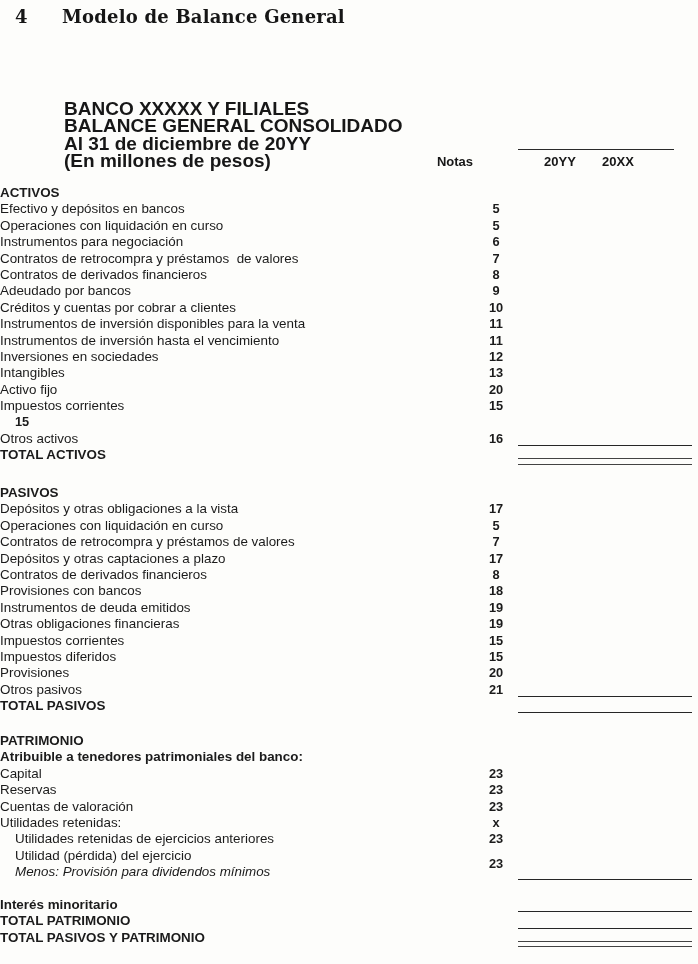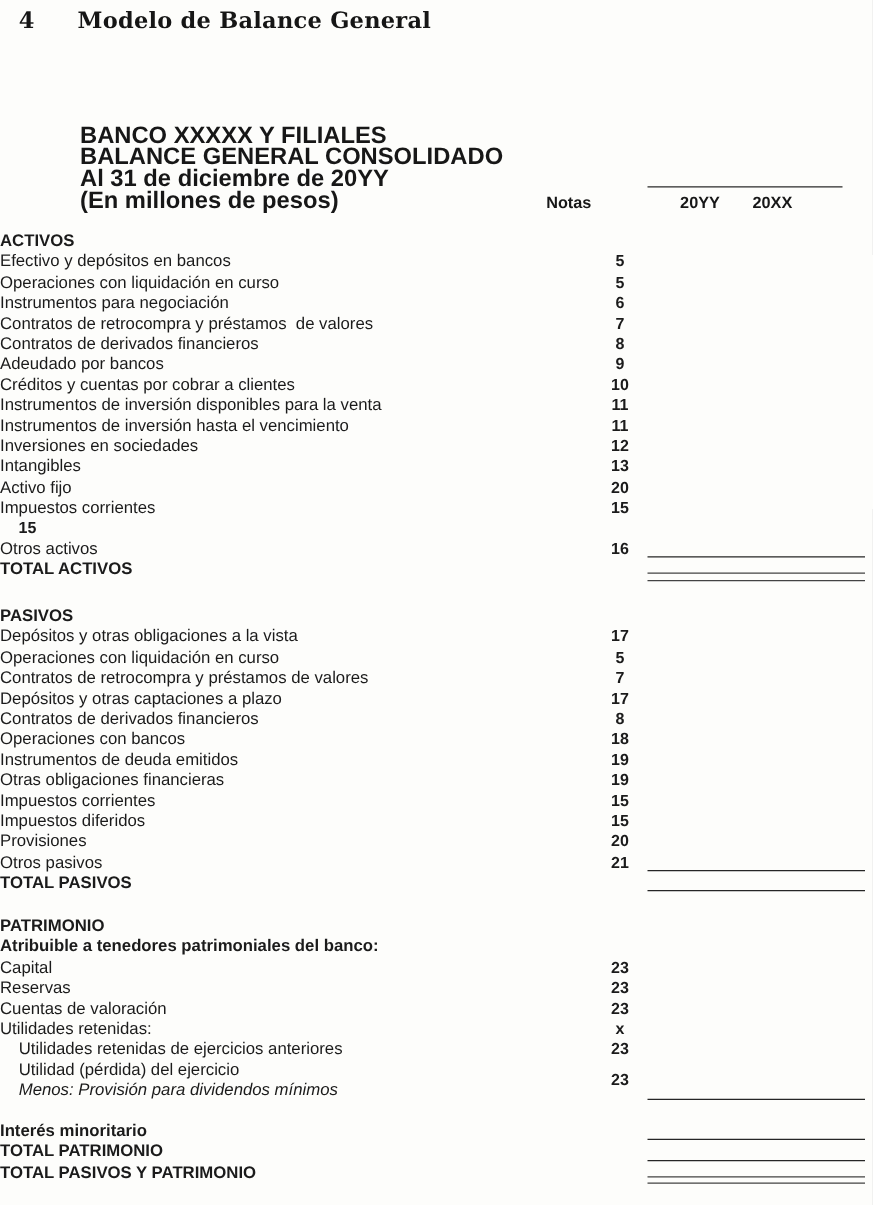--- a/index.html
+++ b/index.html
@@ -182,21 +182,21 @@
         <span class="label">Depósitos y otras captaciones a plazo</span>
         <span class="note">17</span>
         <span class="vals"></span>
       </div>
       <div class="row">
         <span class="label">Contratos de derivados financieros</span>
         <span class="note">8</span>
         <span class="vals"></span>
       </div>
       <div class="row">
-        <span class="label">Operaciones con bancos</span>
+        <span class="label">Provisiones con bancos</span>
         <span class="note">18</span>
         <span class="vals"></span>
       </div>
       <div class="row">
         <span class="label">Instrumentos de deuda emitidos</span>
         <span class="note">19</span>
         <span class="vals"></span>
       </div>
       <div class="row">
         <span class="label">Otras obligaciones financieras</span>

